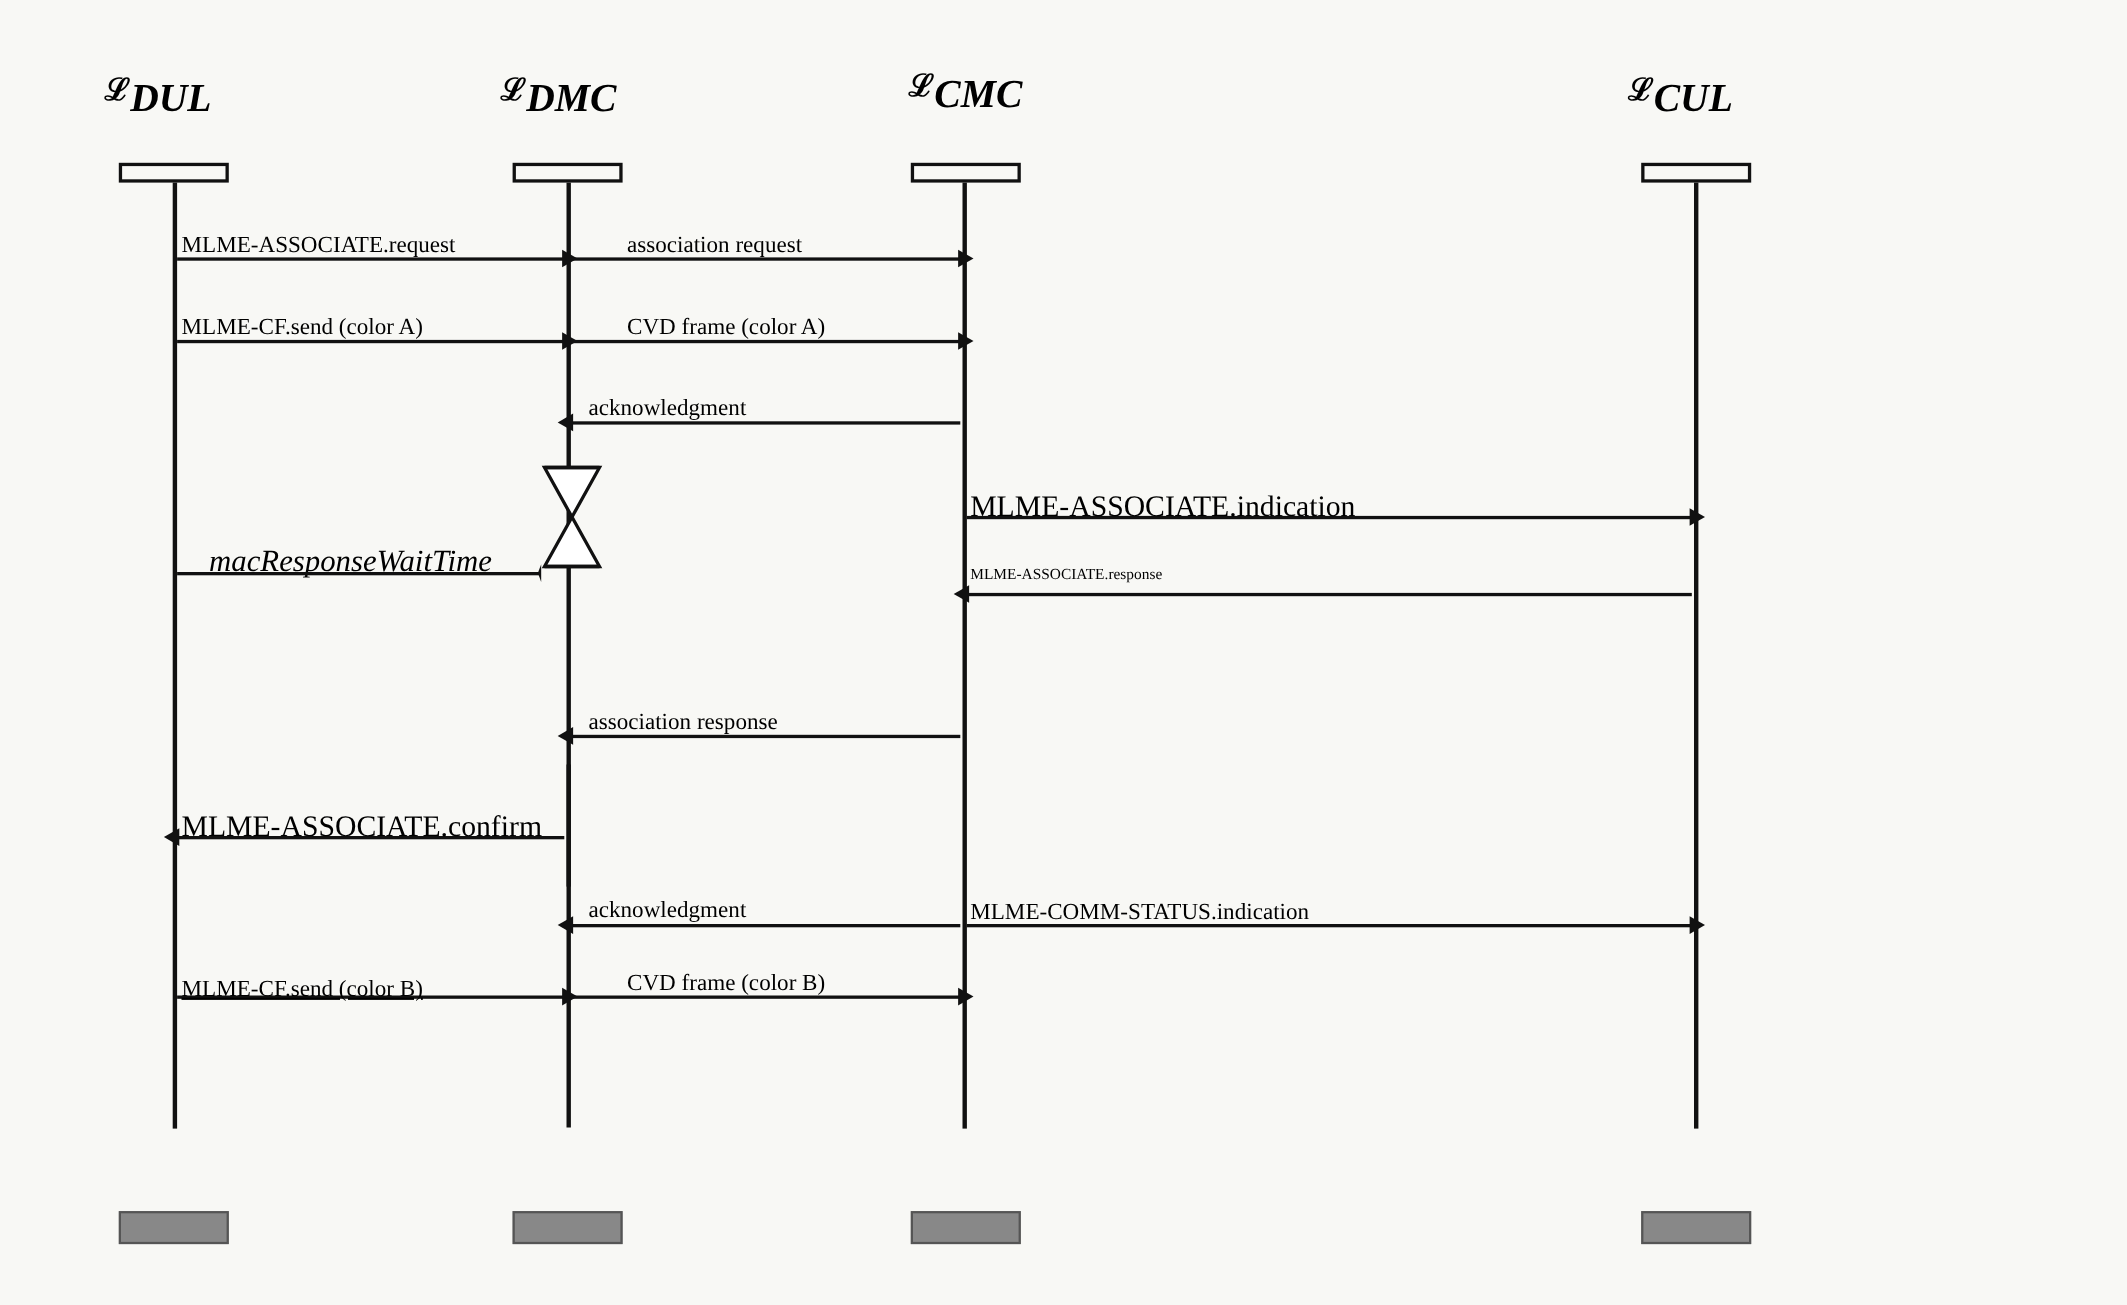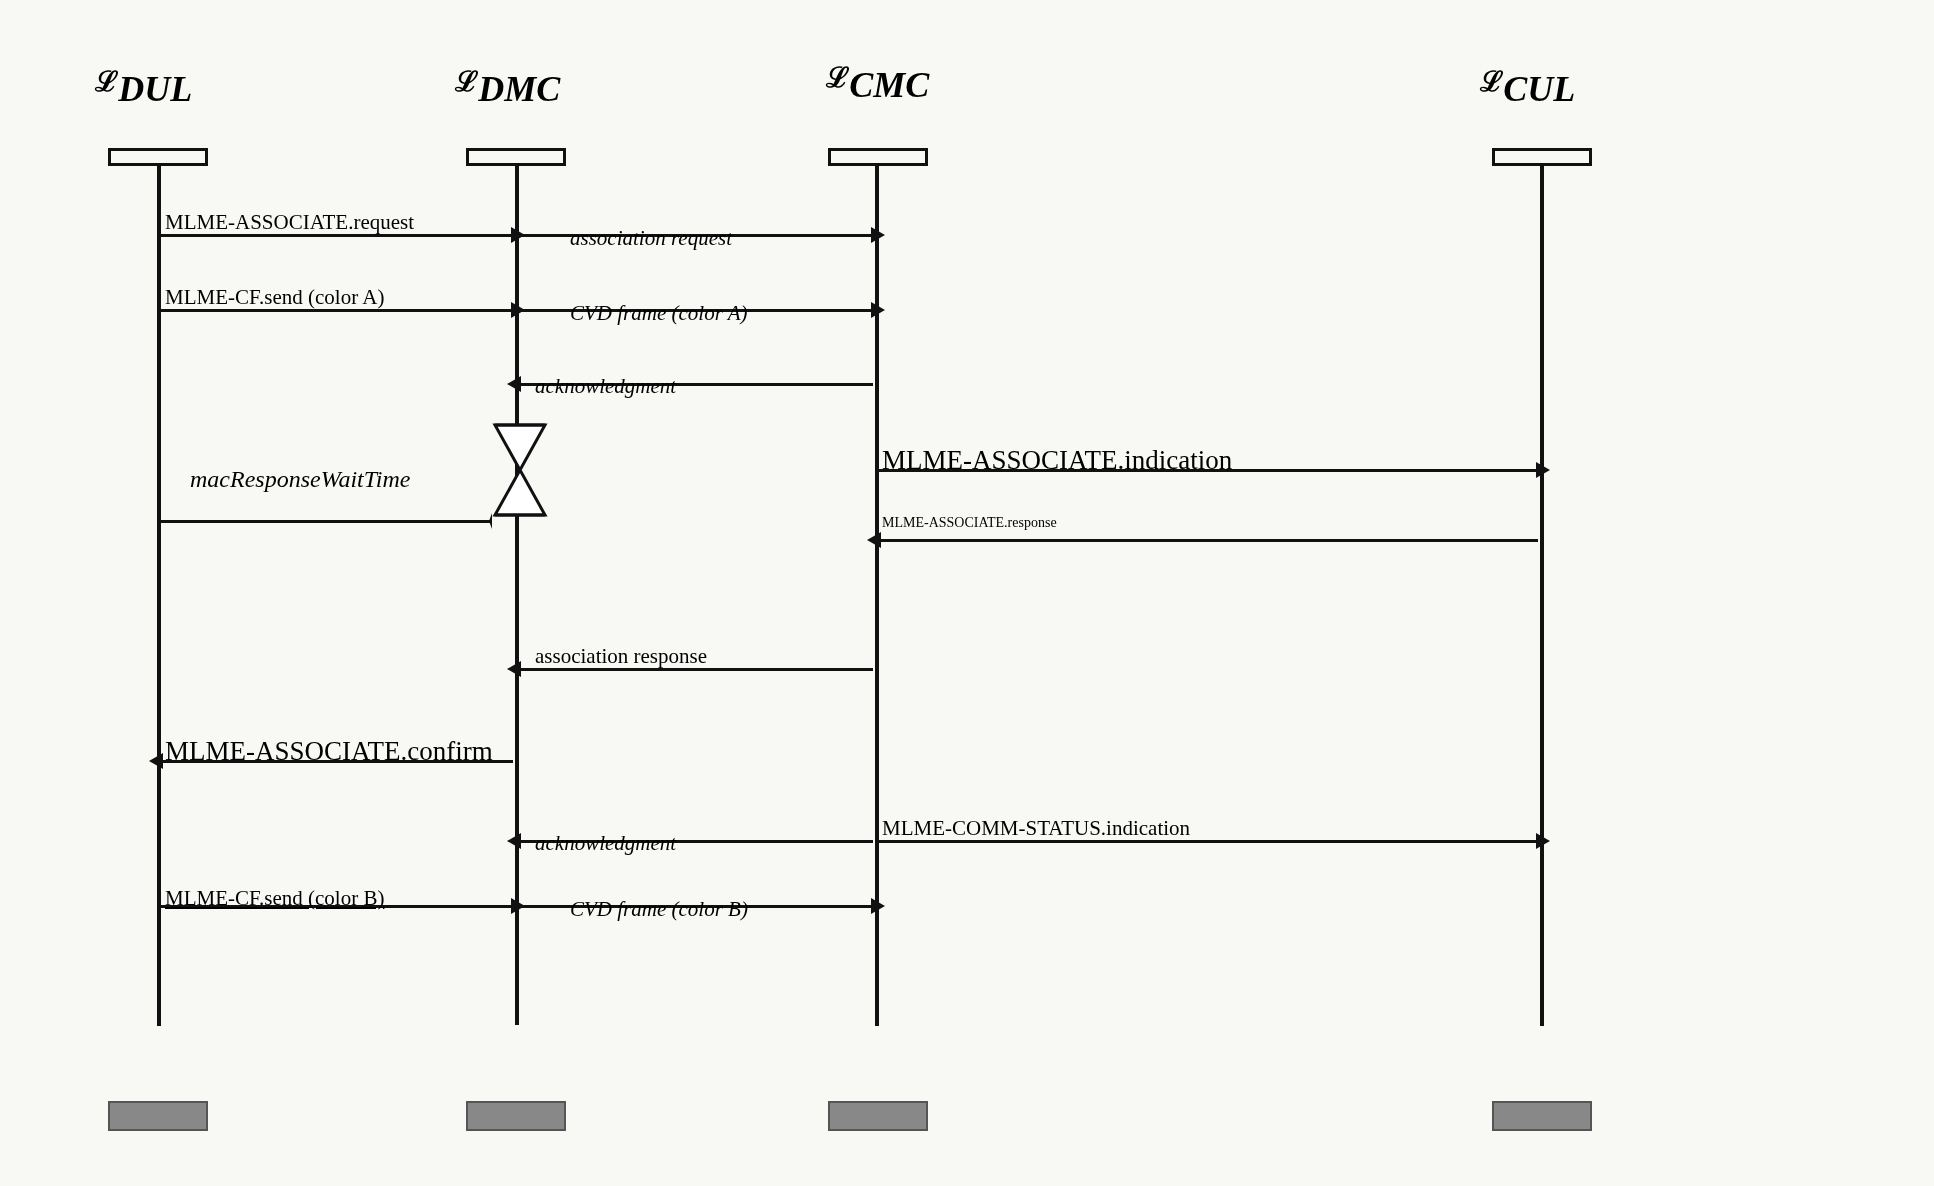--- a/index.html
+++ b/index.html
@@ -33,22 +33,20 @@
       position: absolute;
       height: 3px;
       background: #111;
     }
     .arrow-label {
       position: absolute;
       font-size: 22px;
       white-space: nowrap;
     }
     .arrow-label.italic {
-      font-style: italic;
-      margin-top: 16px;
     }
     
     .arrow-right::after {
       content: '';
       position: absolute;
       right: -12px;
       top: -7px;
       border-left: 14px solid #111;
       border-top: 8px solid transparent;
       border-bottom: 8px solid transparent;
@@ -119,21 +117,21 @@
 
   <div class="arrow-line arrow-left" style="left:519px; top:383px; width:354px;"></div>
   <div class="arrow-label italic" style="left:535px; top:358px; font-size:21px;">acknowledgment</div>
 
   <svg style="position:absolute; left:490px; top:420px; width:60px; height:100px;" viewBox="0 0 60 100">
     <polygon points="5,5 55,5 30,50 55,95 5,95 30,50" fill="white" stroke="#111" stroke-width="3"></polygon>
     <line x1="5" y1="5" x2="55" y2="5" stroke="#111" stroke-width="3"></line>
     <line x1="5" y1="95" x2="55" y2="95" stroke="#111" stroke-width="3"></line>
   </svg>
 
-  <div class="arrow-label" style="left:190px; top:466px; font-size:24px; font-style:italic;">macResponseWaitTime</div>
+  <div class="arrow-label" style="left:190px; top:495px; font-size:28px; font-style:italic;">macResponseWaitTime</div>
 
   <div style="position:absolute; left:161px; top:520px; width:330px; height:3px; background:#111;"></div>
   <div style="position:absolute; left:489px; top:513px; border-right:3px solid #111; border-top:8px solid transparent; border-bottom:8px solid transparent; width:0; height:0;"></div>
 
   <div class="arrow-line arrow-right" style="left:879px; top:469px; width:659px;"></div>
   <div class="arrow-label" style="left:882px; top:445px; font-size:27px;">MLME-ASSOCIATE.indication</div>
 
   <div class="arrow-line arrow-left" style="left:879px; top:539px; width:659px;"></div>
   <div class="arrow-label" style="left:882px; top:515px; font-size:14px;">MLME-ASSOCIATE.response</div>
 

